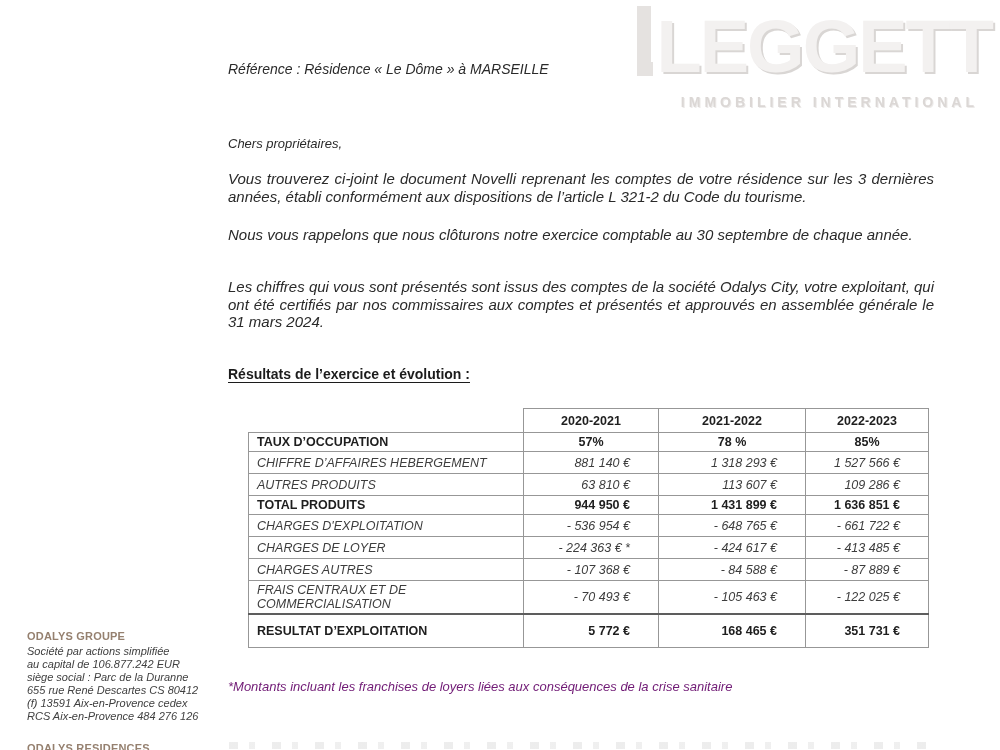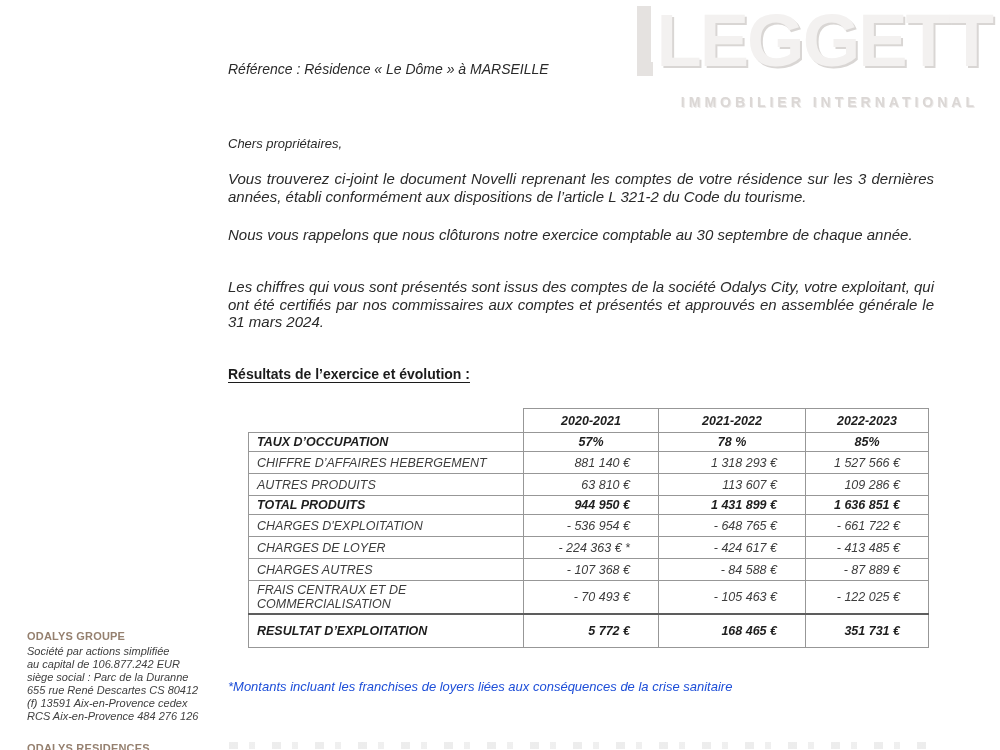--- a/index.html
+++ b/index.html
@@ -4,21 +4,21 @@
 <style>
   * { margin:0; padding:0; box-sizing:border-box; }
   html,body { background:#ffffff; }
   .page {
     position:relative; width:1000px; height:750px; overflow:hidden;
     background:#ffffff; font-family:"Liberation Sans", sans-serif; color:#222;
   }
 
   
   .logo { position:absolute; top:6px; right:8px; width:355px; text-align:right; }
-  .logo-main { display:flex; justify-content:flex-end; }
+  .logo-main { display:flex; align-items:flex-end; justify-content:flex-end; }
   .logo-bracket {
     width:50px; height:70px; margin-right:4px; margin-bottom:6px;
     border-left:14px solid #e5e2e0; border-bottom:14px solid #e5e2e0;
   }
   .logo-word {
     font-size:74px; font-weight:800; letter-spacing:-2px; line-height:0.95;
     color:#f3f1f0; text-shadow:2px 2px 0 #d9d6d4, -1px -1px 0 #ffffff;
   }
   .logo-tagline {
     margin-top:12px; padding-right:14px;
@@ -43,35 +43,35 @@
     top:366px; font-size:14px; font-weight:800; color:#1c1c1c;
     text-decoration:underline; text-underline-offset:3px;
   }
 
   
   .results-table {
     position:absolute; left:248px; top:408px; width:680px;
     border-collapse:collapse; table-layout:fixed;
     font-size:12.5px; color:#1e1e1e;
   }
-  .results-table td { border:1px solid #979797; padding:2px 0; vertical-align:middle;font-style:italic; }
+  .results-table td { border:1px solid #979797; padding:2px 0; vertical-align:middle; }
   .cell-empty { border:none !important; }
   .head-row td { height:24px; font-weight:800; text-align:center; }
   .c-label { text-align:left; padding-left:8px !important; }
   .c-val { text-align:right; padding-right:28px !important; }
   .c-center { text-align:center !important; padding-right:0 !important; }
   .row-bold { font-weight:800; }
   .row-bold td { height:14px; }
   .row-italic { font-style:italic; color:#3d3d3d; }
   .row-italic td { height:22px; }
   .row-tall td { height:24px; }
   .row-tall .c-label span { display:inline-block; max-width:205px; line-height:14px; }
   .row-result td { height:33px; border-top:2px solid #5d5d5d; }
 
-  .footnote { top:679px; font-size:13px; font-style:italic; color:#1d4ed8; }
+  .footnote { top:679px; font-size:13px; font-style:italic; color:#701a75; }
 
   
   .cutoff-line {
     top:742px; left:229px; width:702px; height:7px;
     background:repeating-linear-gradient(90deg,
       #eaeaea 0 9px, transparent 9px 20px,
       #ededed 20px 26px, transparent 26px 43px);
     opacity:0.85;
   }
 

